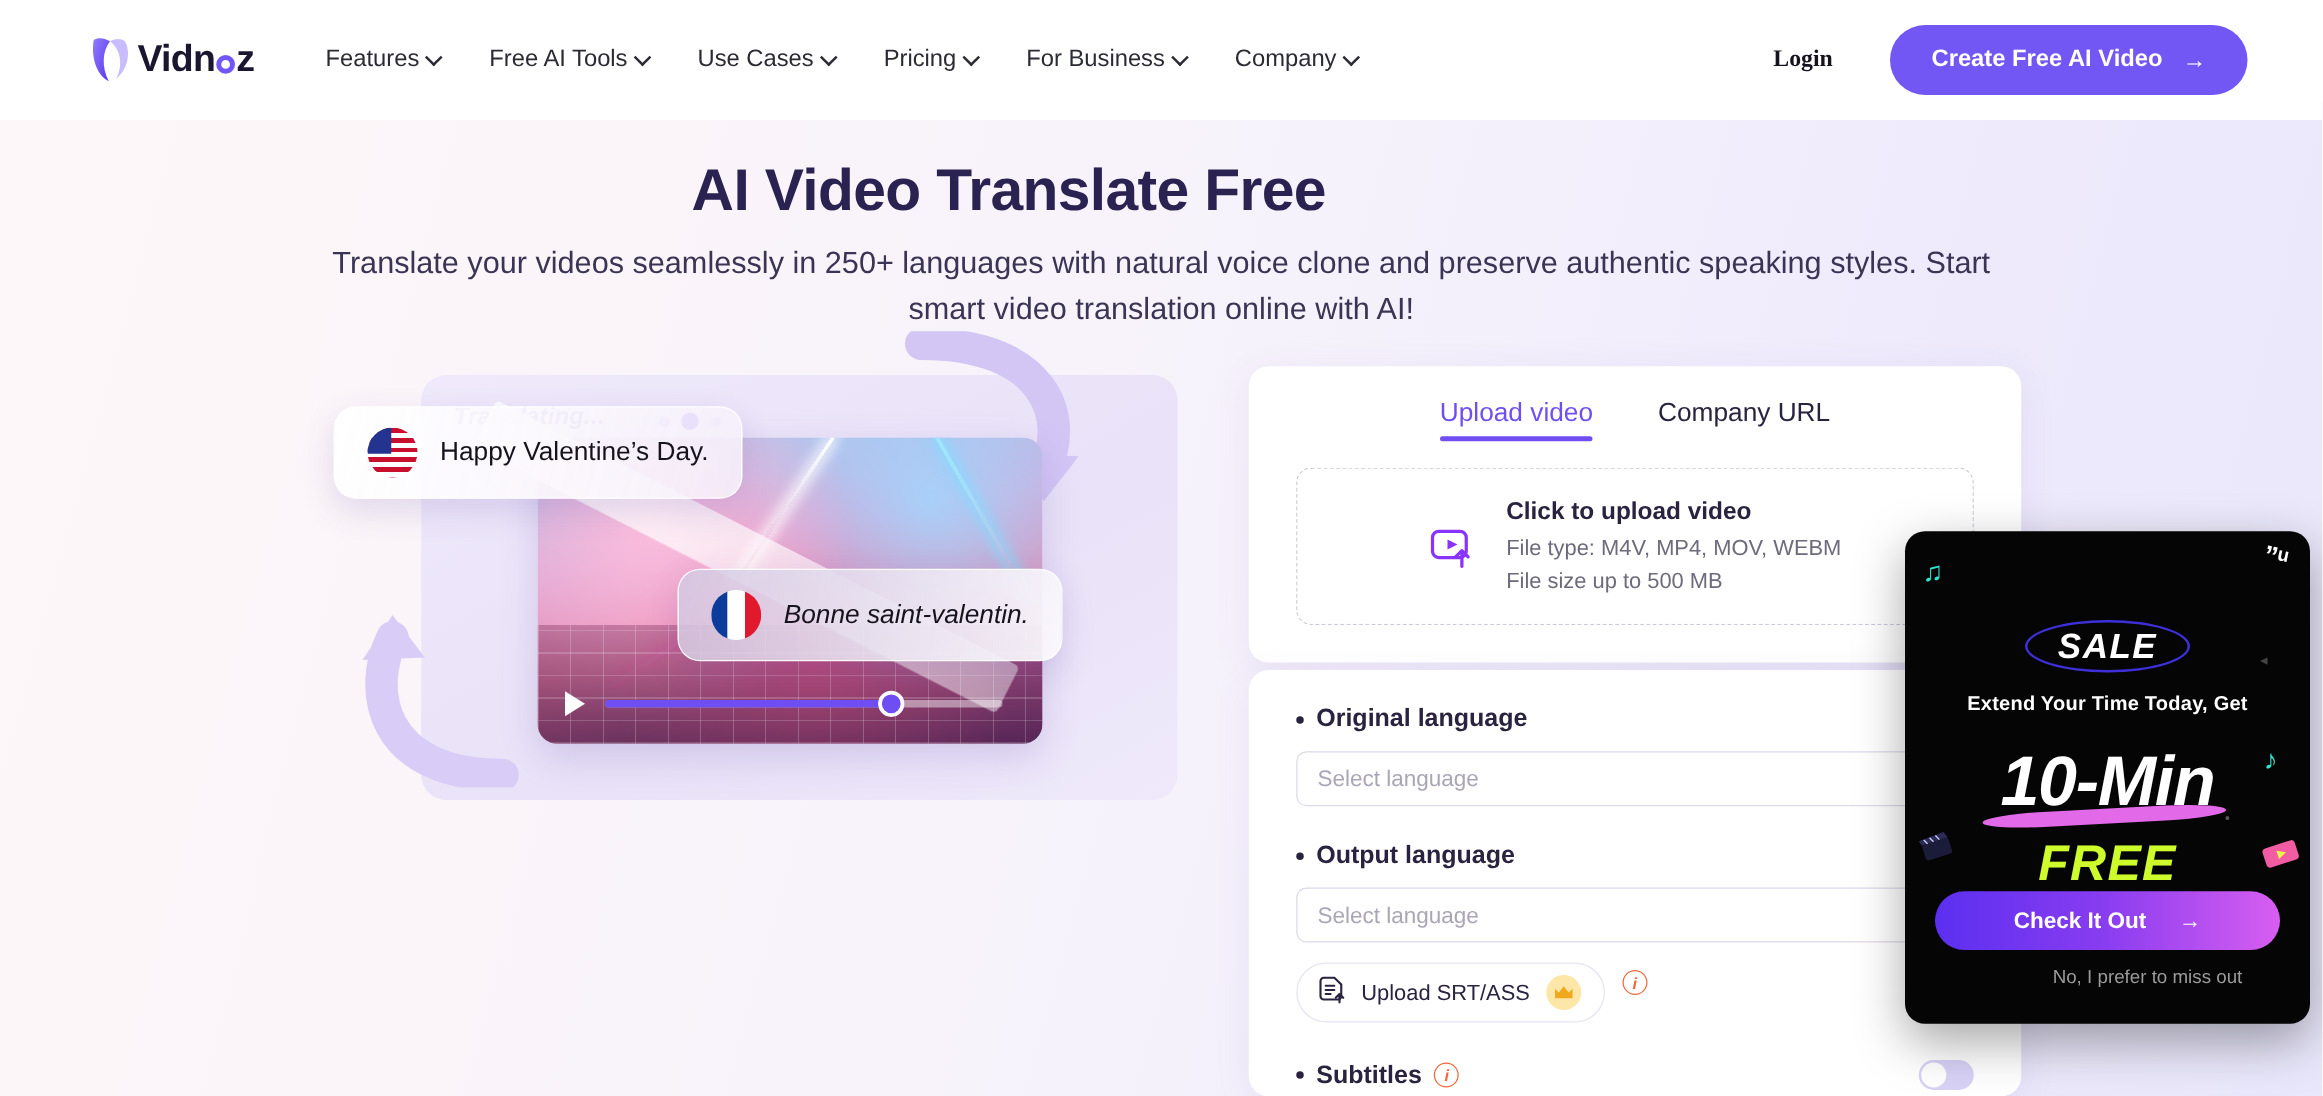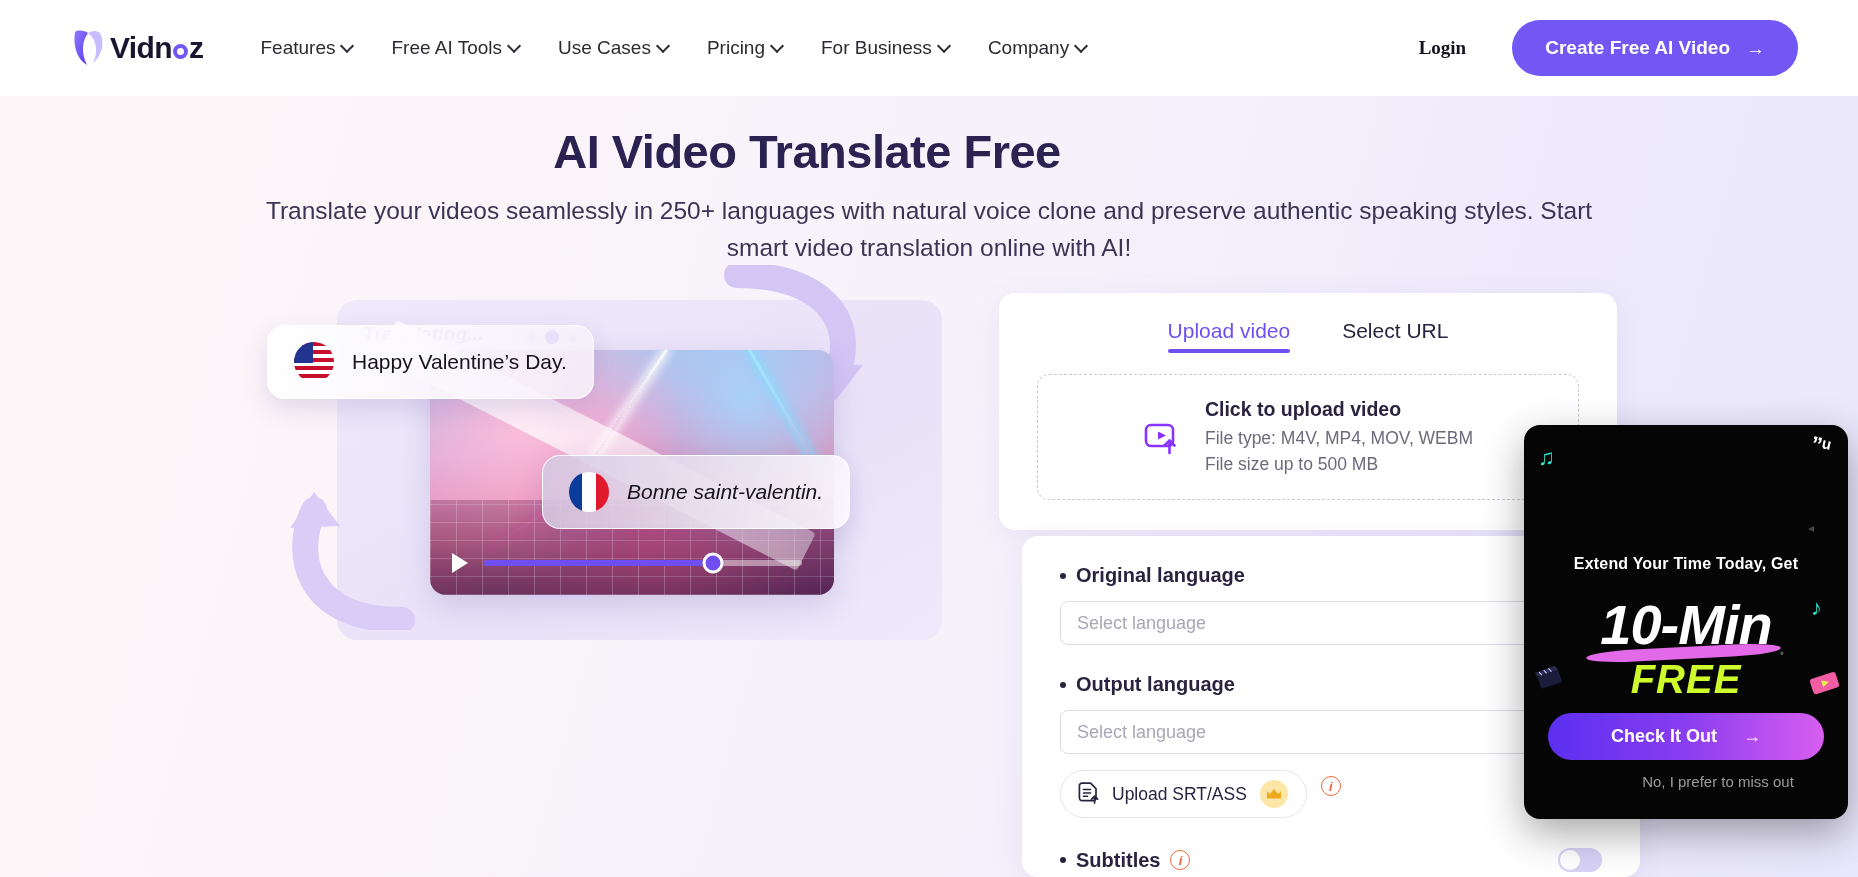--- a/index.html
+++ b/index.html
@@ -161,21 +161,21 @@
     margin-top: 21px; height: 126px; border: 1.6px dashed #cdc9d8; border-radius: 12px;
     display: flex; align-items: center; justify-content: center; gap: 22px; cursor: pointer;
   }
   .upload-icon { width: 40px; height: 40px; flex: 0 0 40px; }
   .dz-text .dz-title { font-size: 19.5px; font-weight: 700; color: #2a2340; margin-bottom: 4px; }
   .dz-text .dz-line { font-size: 17.5px; color: #6d6a7c; line-height: 26px; }
 
   .panel2 {
     position: absolute; left: 999px; top: 536px; width: 618px; border-radius: 16px;
     background: #fff; box-shadow: 0 6px 30px rgba(90,70,160,.08);
-    padding: 28px 38px 24px; height: 341px; margin-left: 23px;
+    padding: 28px 38px 24px; height: 341px;
   }
   .field-label {
     display: flex; align-items: center; gap: 10px;
     font-size: 20px; font-weight: 700; color: #2a2340;
   }
   .bullet { width: 6px; height: 6px; border-radius: 50%; background: #2a2340; flex:0 0 6px; }
   .select-box {
     margin-top: 14px; height: 44px; border: 1px solid #ddd9e6; border-radius: 8px;
     display: flex; align-items: center; padding: 0 16px;
     font-size: 18px; color: #aaa6b5; cursor: pointer;
@@ -239,21 +239,21 @@
     position: absolute; top: 167px; left: 0; width: 324px; text-align: center;
     color: #fff; font-size: 56px; font-weight: 800; font-style: italic;
     letter-spacing: -1px;
   }
   .bf-underline {
     position: absolute; top: 222px; left: 62px; width: 195px; height: 12px;
     background: #e269e8; border-radius: 50%/100%;
     transform: rotate(-3deg);
   }
   .bf-free {
-    position: absolute; top: 232px; left: 0; width: 324px; text-align: center;
+    position: absolute; top: 244px; left: 0; width: 324px; text-align: center;
     color: #cdfb2c; font-size: 40px; font-weight: 800; font-style: italic;
     letter-spacing: 1px;
   }
   .bf-cta {
     position: absolute; top: 288px; left: 24px; width: 276px; height: 47px;
     border-radius: 999px;
     background: linear-gradient(90deg, #5b2ff0 0%, #8a3df0 50%, #d85ef0 100%);
     display: flex; align-items: center; justify-content: center; gap: 26px;
     color: #fff; font-size: 18px; font-weight: 700; cursor: pointer;
   }
@@ -381,21 +381,21 @@
           <i></i>
           <i></i>
         </span>
       <span>Bonne saint-valentin.</span>
     </div>
   </div>
 
   <div class="panel">
     <div class="tabs">
       <div class="tab active">Upload video</div>
-      <div class="tab">Select URL</div>
+      <div class="tab">Company URL</div>
     </div>
     <div class="dropzone">
       <span class="upload-icon">
         <svg width="40" height="40" viewBox="0 0 40 40" fill="none">
           <rect x="3" y="8" width="27" height="21" rx="5" stroke="#8833ff" stroke-width="2.6"></rect>
           <path d="M15 14.5 L23 18.5 L15 22.5 Z" fill="#8833ff"></path>
           <path d="M26.5 36 V24" stroke="#8833ff" stroke-width="2.6" stroke-linecap="round"></path>
           <path d="M21.5 28.5 L26.5 23.5 L31.5 28.5" stroke="#8833ff" stroke-width="2.6" stroke-linecap="round" stroke-linejoin="round"></path>
         </svg>
       </span>
@@ -468,20 +468,23 @@
       </svg>
     </div>
     <div class="bf-deco bf-ticket">
       <svg width="30" height="24" viewBox="0 0 30 24" style="transform:rotate(-18deg)">
         <rect x="1" y="4" width="27" height="16" rx="3" fill="#f25ca2"></rect>
         <path d="M12 8.5 L19 12 L12 15.5 Z" fill="#e8f34b"></path>
       </svg>
     </div>
     <div class="bf-deco bf-dot">•</div>
 
+    <div class="bf-sale-wrap">
+      <div class="bf-sale">SALE</div>
+    </div>
     <div class="bf-sub">Extend Your Time Today, Get</div>
     <div class="bf-big">10-Min</div>
     <div class="bf-underline"></div>
     <div class="bf-free">FREE</div>
     <div class="bf-cta">
       <span>Check It Out</span>
       <span>→</span>
     </div>
     <div class="bf-miss">No, I prefer to miss out</div>
   </div>

